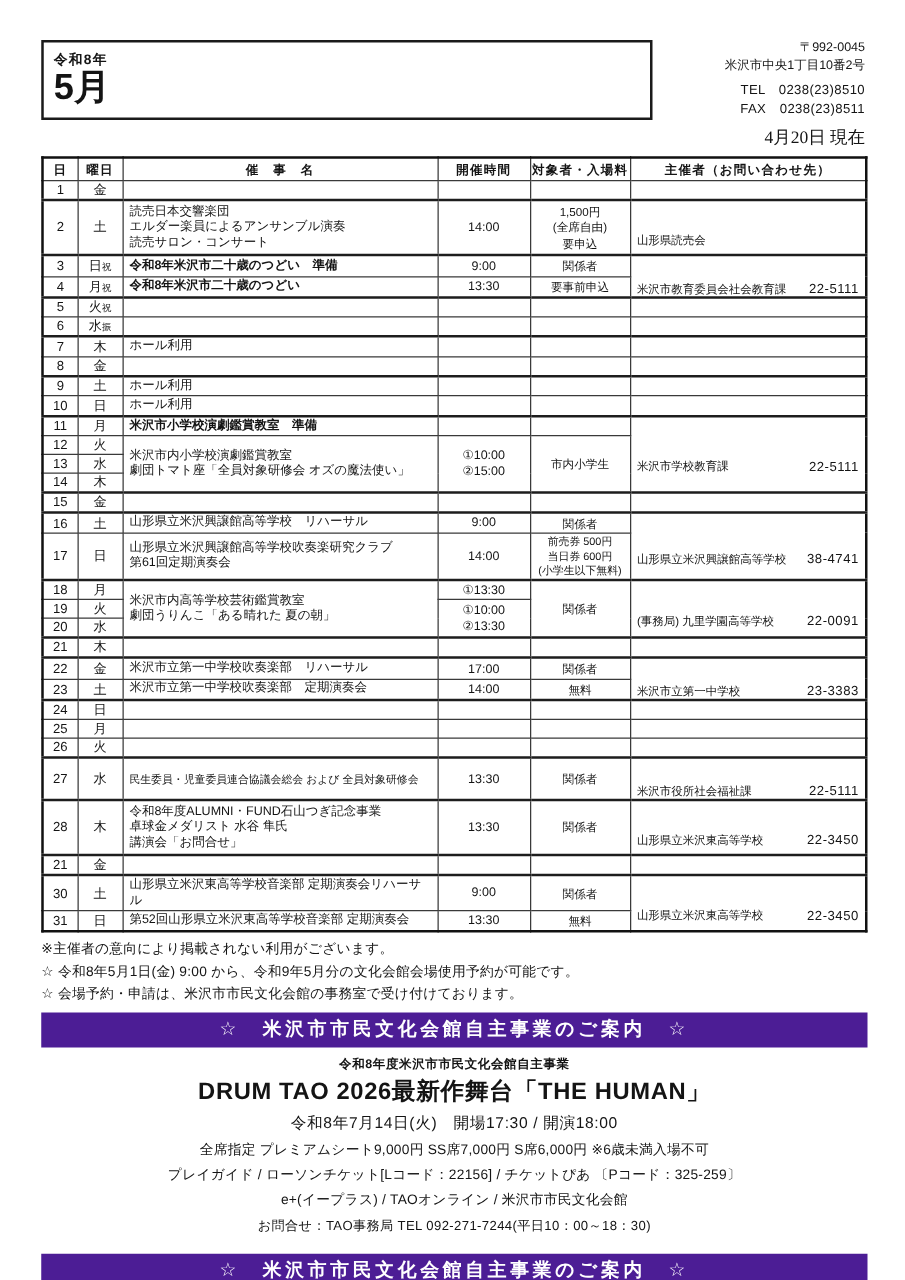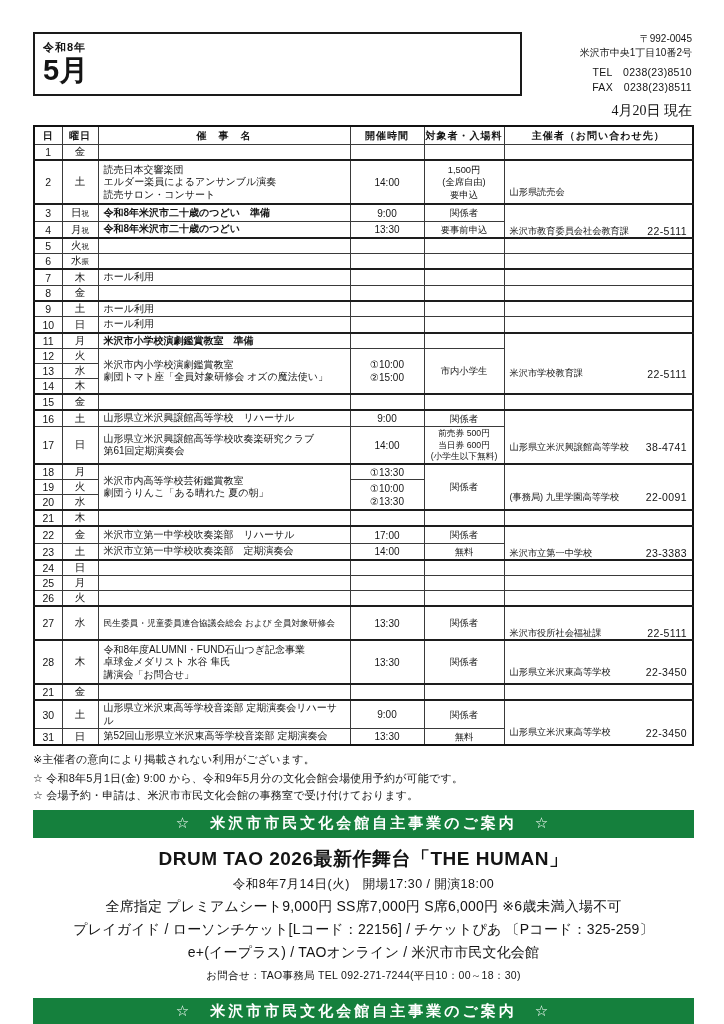--- a/index.html
+++ b/index.html
@@ -47,29 +47,29 @@
   td.og .ogwrap { display:flex; justify-content:space-between; align-items:center; gap:4px;margin-top:20px; }
   td.og .oname { font-size:9.2px; line-height:1.2; text-align:left; }
   td.og .otel  { font-size:10.5px; letter-spacing:.4px; white-space:nowrap; }
 
   
   .notes { margin-top:5px; font-size:11px; line-height:1.5; letter-spacing:.2px; }
   .notes .note:first-child { margin-bottom:3px; }
 
   
   .banner {
-    margin-top:7px; background:#15803d; color:#ffffff;
+    margin-top:7px; background:#4c1d95; color:#ffffff;
     text-align:center; font-size:15px; font-weight:bold;
     letter-spacing:3px; padding:4px 0 5px;
   }
   .event-sec { text-align:center; padding-top:6px; }
   .event-sec .subtitle  { font-size:10px; font-weight:bold; letter-spacing:.5px; }
   .event-sec .big-title { font-size:19px; font-weight:bold; letter-spacing:.5px; margin-top:2px; }
   .event-sec .datetime  { font-size:12.5px; font-weight:normal; margin-top:4px; letter-spacing:.5px; }
-  .event-sec .line      { font-size:14px; margin-top:5px; letter-spacing:.2px; }
+  .event-sec .line      { font-size:11px; margin-top:5px; letter-spacing:.2px; }
   .event-sec .contact   { font-size:10.5px; margin-top:7px; padding-bottom:8px; letter-spacing:.3px; }
 </style>
 </head>
 <body>
 
 <div class="page">
 
   <div class="header-row">
     <div class="header-box">
       <div class="era-month">
@@ -476,20 +476,21 @@
 
   <div class="notes">
     <div class="note">※主催者の意向により掲載されない利用がございます。</div>
     <div class="note">☆ 令和8年5月1日(金) 9:00 から、令和9年5月分の文化会館会場使用予約が可能です。</div>
     <div class="note">☆ 会場予約・申請は、米沢市市民文化会館の事務室で受け付けております。</div>
   </div>
 
   <div class="banner">☆　米沢市市民文化会館自主事業のご案内　☆</div>
 
   <div class="event-sec">
+    <div class="subtitle">令和8年度米沢市市民文化会館自主事業</div>
     <div class="big-title">DRUM TAO 2026最新作舞台「THE HUMAN」</div>
     <div class="datetime">令和8年7月14日(火)　開場17:30 / 開演18:00</div>
     <div class="line">全席指定 プレミアムシート9,000円 SS席7,000円 S席6,000円 ※6歳未満入場不可</div>
     <div class="line">プレイガイド / ローソンチケット[Lコード：22156] / チケットぴあ 〔Pコード：325-259〕</div>
     <div class="line">e+(イープラス) / TAOオンライン / 米沢市市民文化会館</div>
     <div class="contact">お問合せ：TAO事務局 TEL 092-271-7244(平日10：00～18：30)</div>
   </div>
 
   <div class="banner">☆　米沢市市民文化会館自主事業のご案内　☆</div>
 

